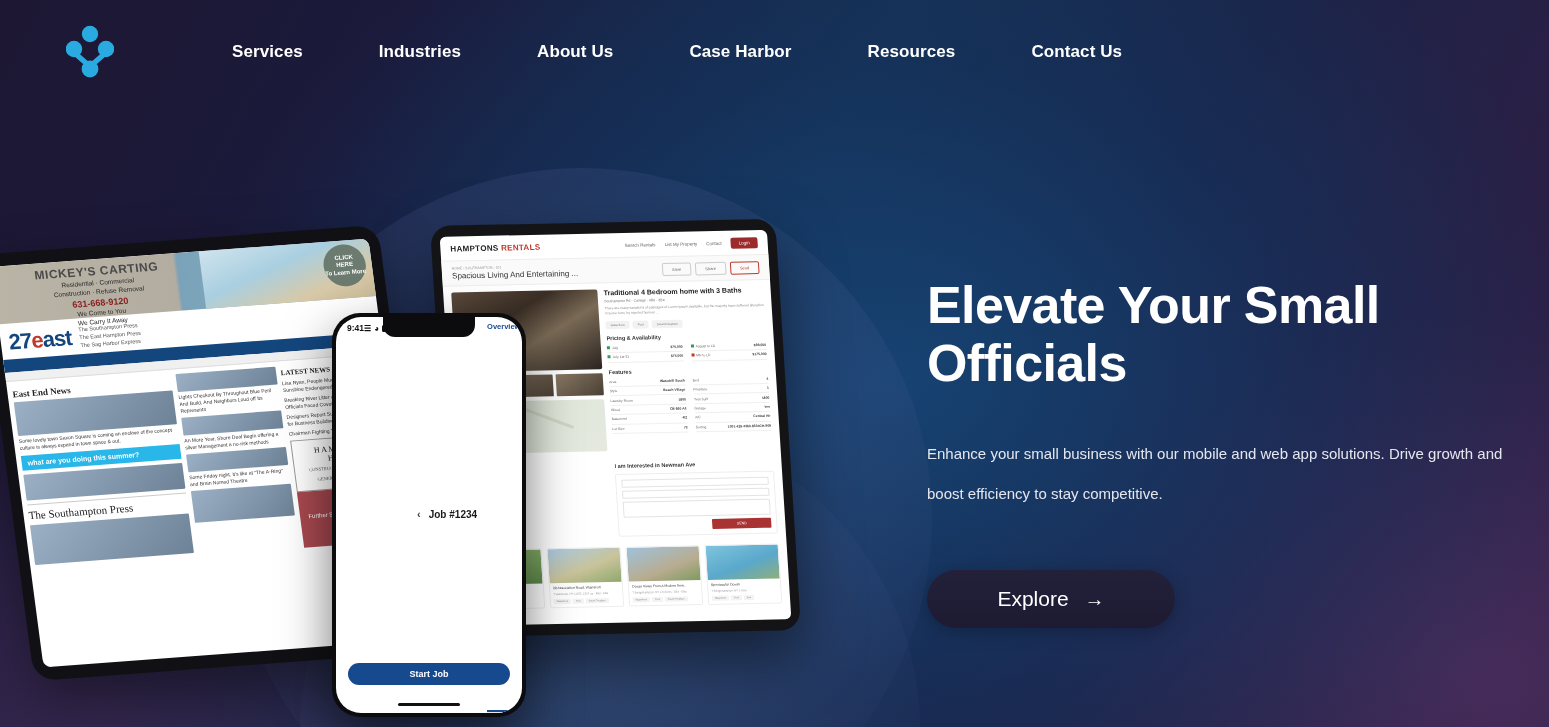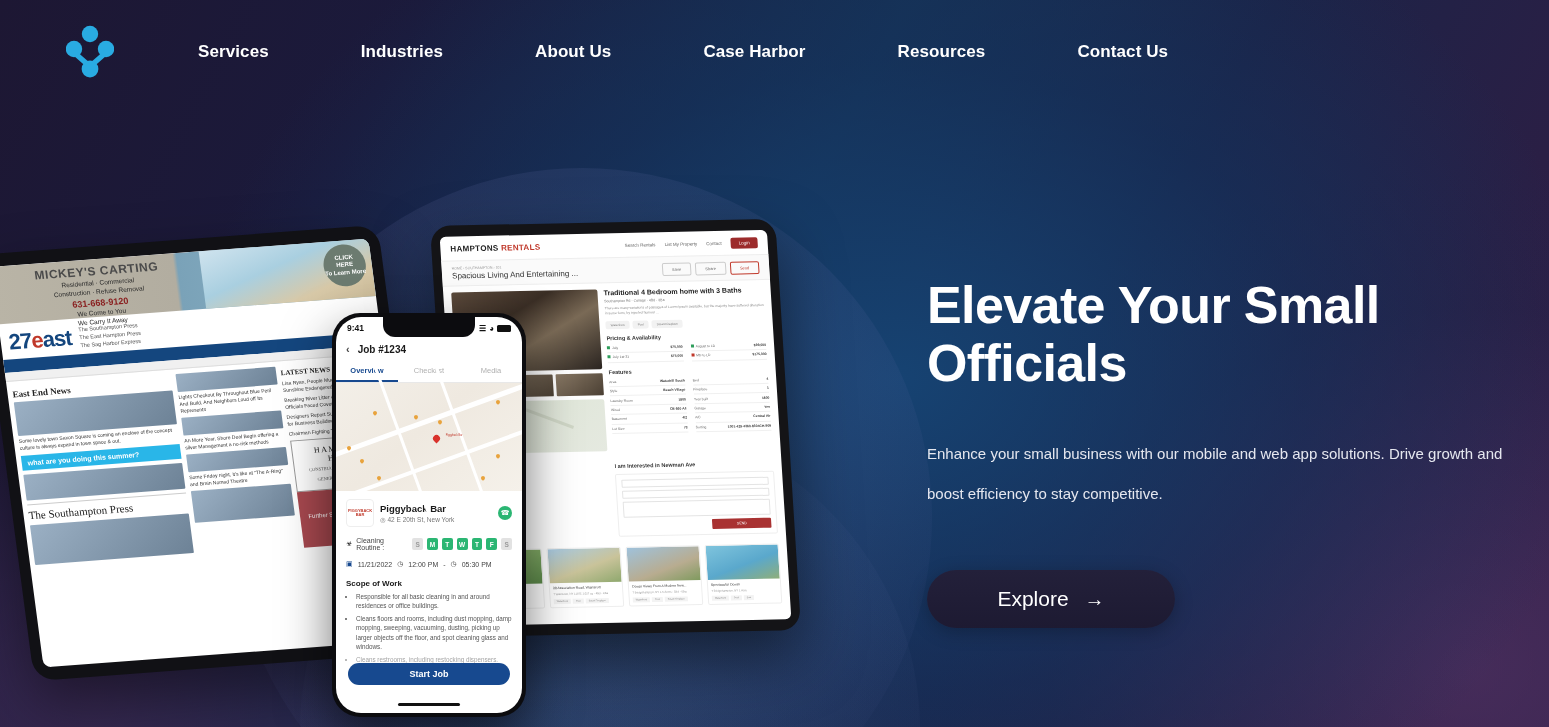--- a/index.html
+++ b/index.html
@@ -52,22 +52,22 @@
   }
   .logo-mark { width: 48px; height: 54px; display: block; }
   .logo-text {
     font-size: 40px; font-weight: 700; letter-spacing: -0.5px;
     color: #ffffff; line-height: 1;
   }
   .logo-text .light { font-weight: 300; color: #f2f2f6; }
 
   .nav-links {
     display: flex; align-items: center;
-    margin-left: 84px;
-    gap: 16px;
+    margin-left: 118px;
+    gap: 0;
   }
   .nav-link {
     color: #ffffff;
     font-size: 17px;
     font-weight: 700;
     letter-spacing: 0.1px;
     text-decoration: none;
     padding: 10px 0;
     margin: 0 38px;
     white-space: nowrap;
@@ -263,21 +263,21 @@
     width: 194px; height: 404px;
     background: #0c0c0f;
     border-radius: 28px;
     padding: 4px;
     box-shadow: 0 22px 50px rgba(0,0,0,0.55);
     z-index: 20;
   }
   .phone .screen {
     width: 100%; height: 100%;
     background: #fff; border-radius: 25px; overflow: hidden; position: relative;
-    display: flex; flex-direction: column;
+    display: flex; flex-direction: row;
   }
   .notch {
     position: absolute; left: 50%; top: 0; transform: translateX(-50%);
     width: 92px; height: 20px; background: #0c0c0f;
     border-bottom-left-radius: 12px; border-bottom-right-radius: 12px; z-index: 5;
   }
   .statusbar {
     height: 22px; display: flex; align-items: center; justify-content: space-between;
     padding: 0 11px; font-size: 8.5px; font-weight: 700; color: #111; flex: none;
   }

